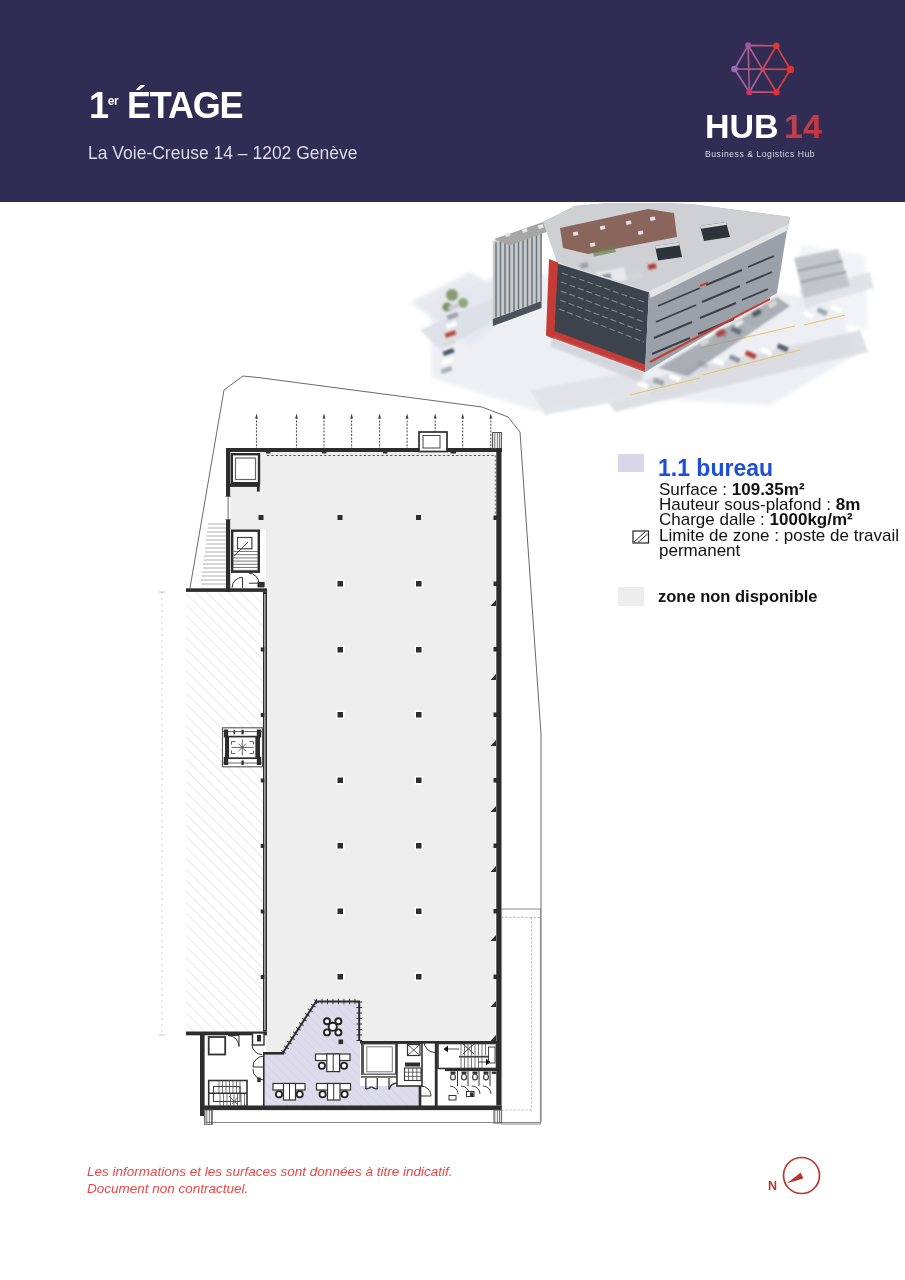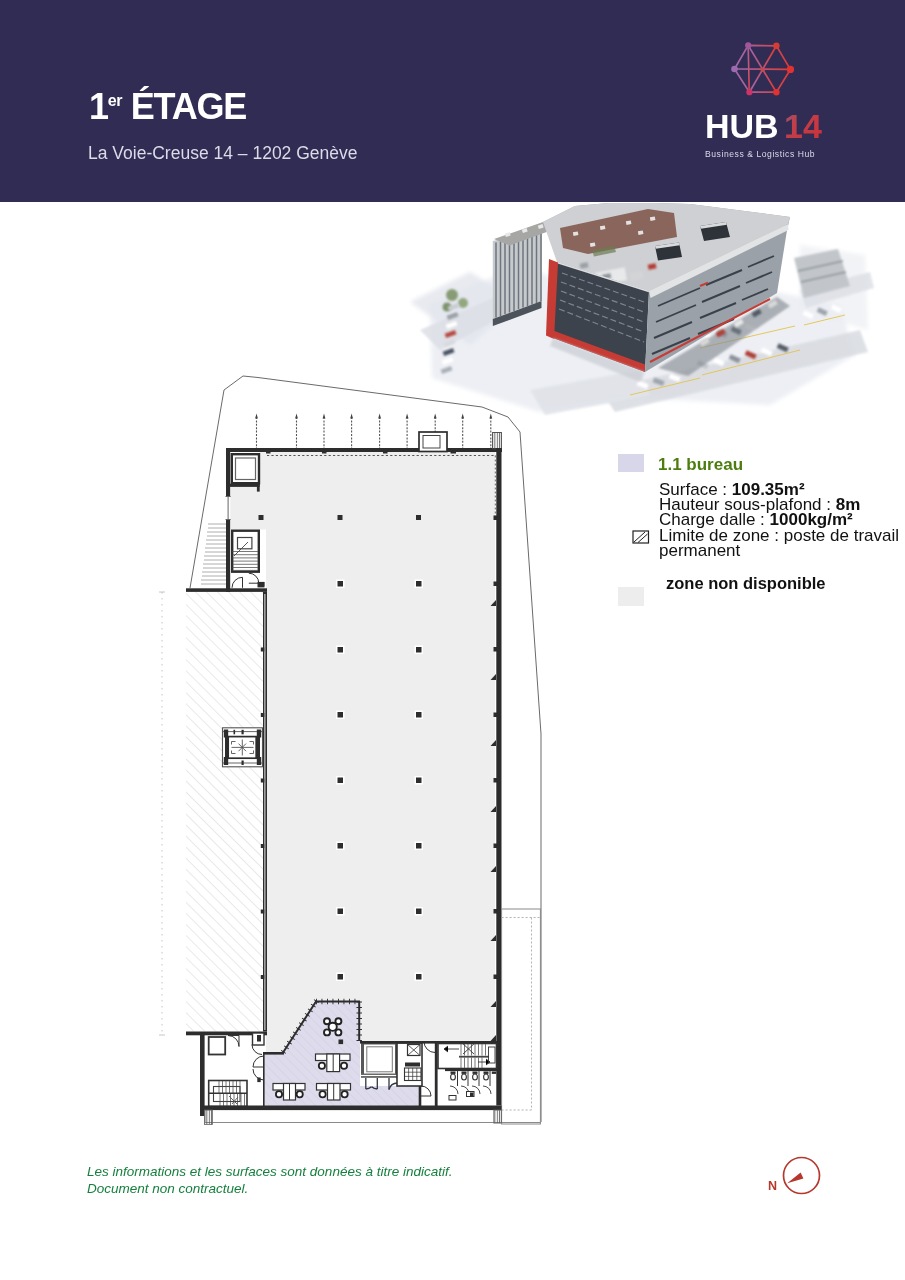--- a/index.html
+++ b/index.html
@@ -5,21 +5,21 @@
   html,body{margin:0;padding:0;}
   body{width:905px;height:1280px;position:relative;background:#fff;overflow:hidden;
        font-family:"Liberation Sans",sans-serif;}
   .abs{position:absolute;}
 </style>
 </head>
 <body>
 
 <div class="abs" style="left:0;top:0;width:905px;height:202px;background:#302c54;"></div>
 
-<div class="abs" style="left:89px;top:83px;color:#fff;font-size:36px;line-height:36px;font-weight:bold;letter-spacing:-1.2px;">1<span style="font-size:16px;vertical-align:13px;letter-spacing:-0.5px;margin-top:44px;">er</span> ÉTAGE</div>
+<div class="abs" style="left:89px;top:83px;color:#fff;font-size:36px;line-height:36px;font-weight:bold;letter-spacing:-1.2px;">1<span style="font-size:12px;vertical-align:13px;letter-spacing:-0.5px;margin-top:44px;">er</span> ÉTAGE</div>
 
 <div class="abs" style="left:88px;top:143px;color:#dcdbe8;font-size:17.5px;letter-spacing:0px;text-align:center;">La Voie-Creuse 14 – 1202 Genève</div>
 
 <svg class="abs" style="left:0;top:0;" width="905" height="1280" viewBox="0 0 905 1280">
 <defs>
   <linearGradient id="g14" x1="0" y1="0" x2="1" y2="1">
     <stop offset="0" stop-color="#87597f"></stop>
         <stop offset="0.35" stop-color="#c23f4a"></stop>
         <stop offset="1" stop-color="#cc3038"></stop>
   </linearGradient>
@@ -698,33 +698,33 @@
 
 <g>
   <circle cx="801.5" cy="1175.5" r="18" fill="none" stroke="#b5372e" stroke-width="1.7"></circle>
   <polygon points="787.2,1183.2 800.6,1172.6 803.4,1178.6" fill="#b5372e"></polygon>
   <text x="768" y="1190" font-family="Liberation Sans,sans-serif" font-size="12.5" font-weight="bold" fill="#b5372e">N</text>
 </g>
 </svg>
 
 <div class="abs" style="left:618px;top:454px;width:26px;height:18px;background:#d8d7e9;"></div>
 
-<div class="abs" style="left:658px;top:455px;font-size:17px;font-weight:bold;color:#4d7c0f;">1.1 bureau</div>
+<div class="abs" style="left:658px;top:455px;font-size:23px;font-weight:bold;color:#1d4ed8;">1.1 bureau</div>
 
 <div class="abs" style="left:659px;top:482px;font-size:17px;color:#111;line-height:15.2px;">
 Surface : <b>109.35m²</b><br>
 Hauteur sous-plafond : <b>8m</b><br>
 Charge dalle : <b>1000kg/m²</b><br>
 Limite de zone : poste de travail<br>
 permanent
 </div>
 
 <svg class="abs" style="left:632px;top:530px;" width="18" height="15" viewBox="0 0 18 15">
   <rect x="1" y="1" width="15.5" height="12" fill="#fff" stroke="#222" stroke-width="1.2"></rect>
   <line x1="2" y1="12" x2="13" y2="2" stroke="#222" stroke-width="1"></line>
   <line x1="6" y1="12.5" x2="15.5" y2="4" stroke="#222" stroke-width="1"></line>
 </svg>
 
 <div class="abs" style="left:618px;top:587px;width:26px;height:19px;background:#ededed;"></div>
 
-<div class="abs" style="left:658px;top:574px;font-size:16.5px;font-weight:bold;color:#111;margin-left:8px;">zone non disponible</div>
-
-<div class="abs" style="left:87px;top:1163px;font-size:13.5px;font-style:italic;color:#15803d;line-height:17px;">Les informations et les surfaces sont données à titre indicatif.<br>Document non contractuel.</div>
+<div class="abs" style="left:658px;top:587px;font-size:16.5px;font-weight:bold;color:#111;">zone non disponible</div>
+
+<div class="abs" style="left:87px;top:1163px;font-size:13.5px;font-style:italic;color:#ef4444;line-height:17px;">Les informations et les surfaces sont données à titre indicatif.<br>Document non contractuel.</div>
 
 </body></html>

